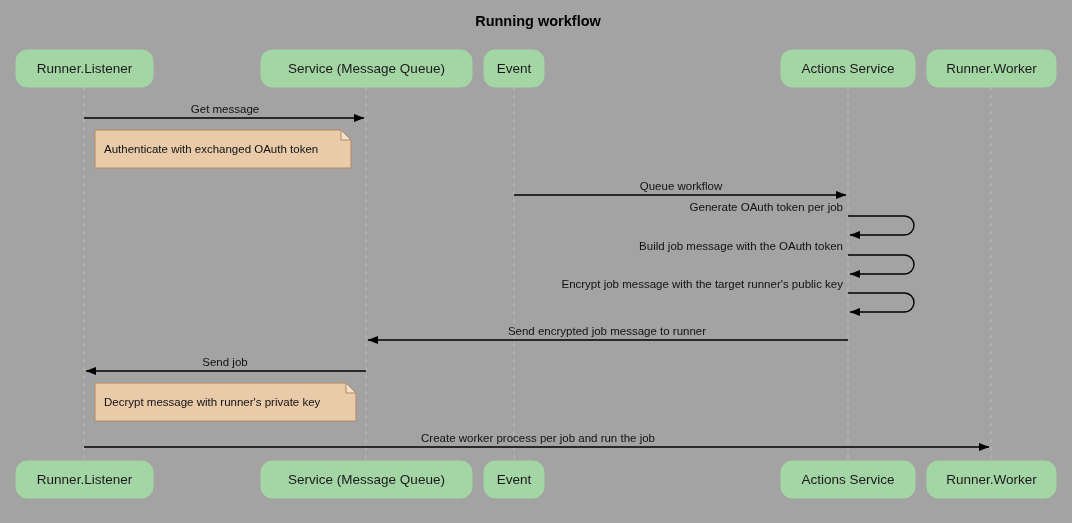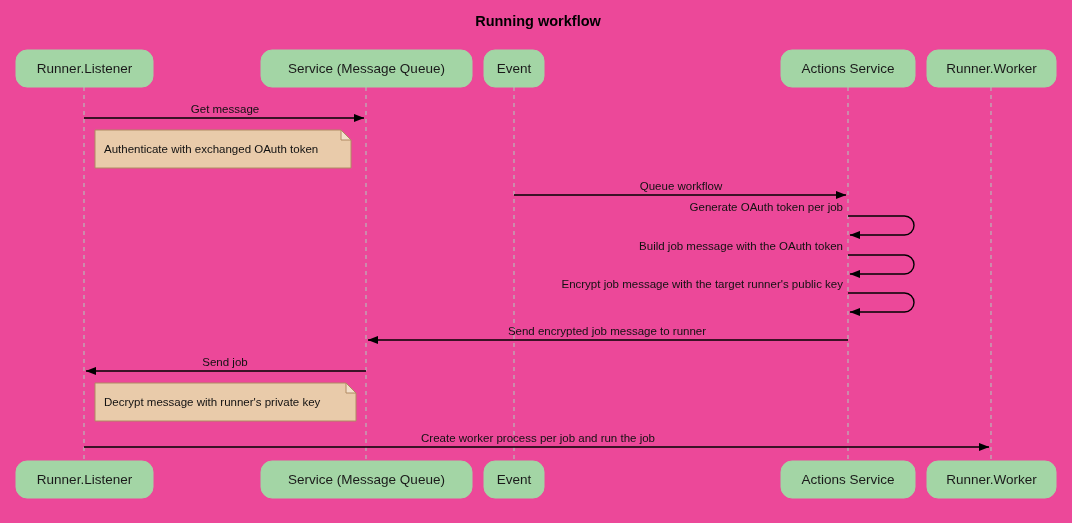--- a/index.html
+++ b/index.html
@@ -8,21 +8,21 @@
     background: #ffffff;
   }
   body {
     font-family: "Liberation Sans", sans-serif;
     -webkit-font-smoothing: antialiased;
   }
   #diagram-root {
     position: relative;
     width: 1072px;
     height: 523px;
-    background: #ec4899;
+    background: #a3a3a3;
     overflow: hidden;
   }
   #seq-svg {
     position: absolute;
     top: 0;
     left: 0;
     width: 1072px;
     height: 523px;
     display: block;
   }

